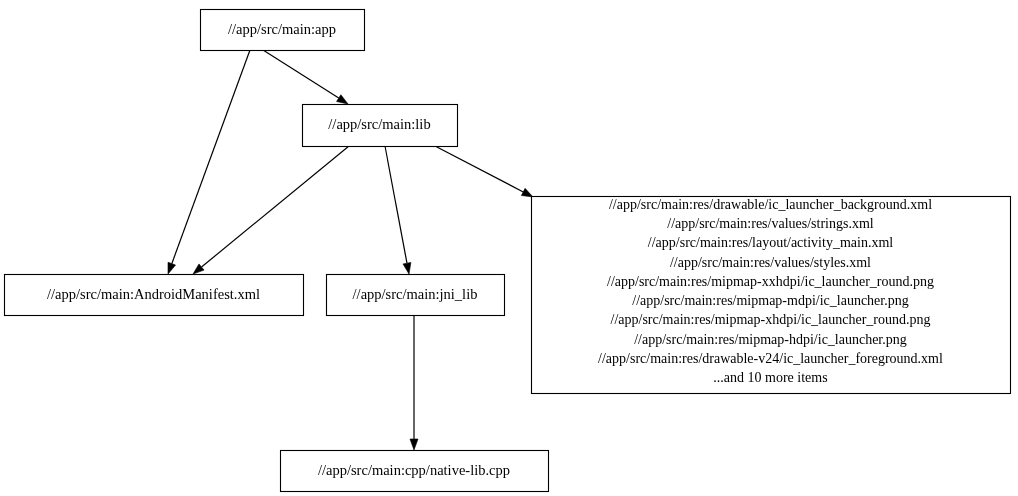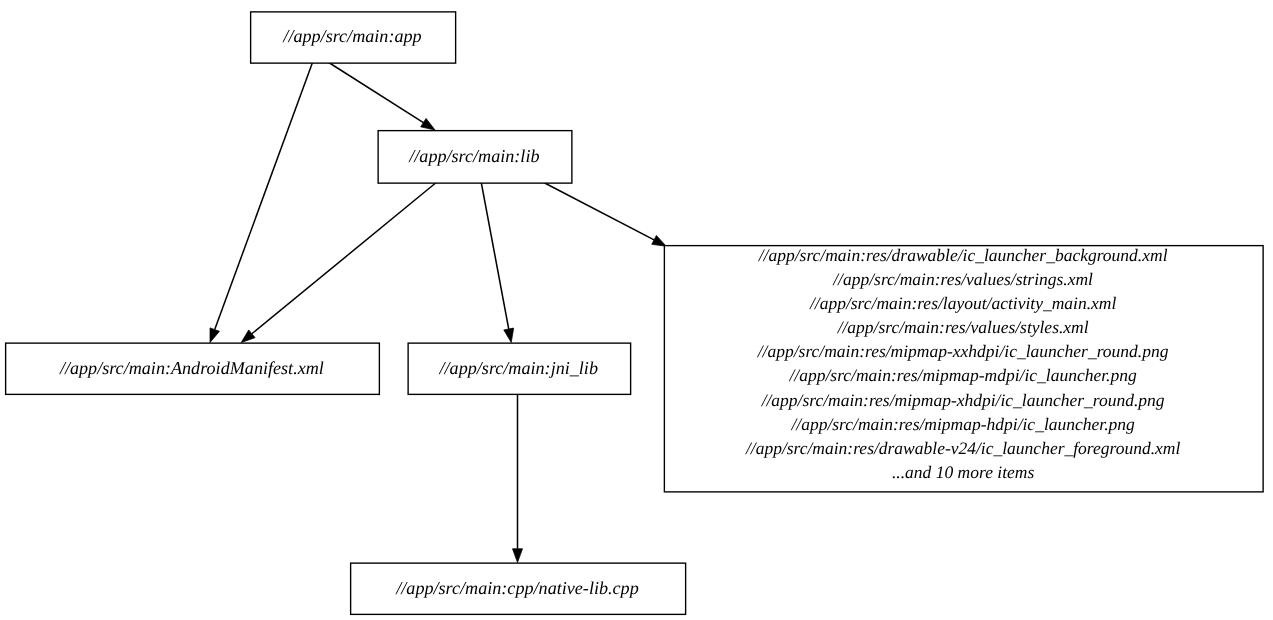--- a/index.html
+++ b/index.html
@@ -10,21 +10,20 @@
   body {
     width: 1018px;
     height: 496px;
     font-family: "Liberation Serif", "DejaVu Serif", serif;
     overflow: hidden;
   }
   #graph-root {
     position: relative;
     width: 864px;
     height: 496px;
-    font-style: italic;
   }
   svg#graph-canvas {
     position: absolute;
     top: 0;
     left: 0;
     width: 1018px;
     height: 496px;
     display: block;
   }
   .node-box {

